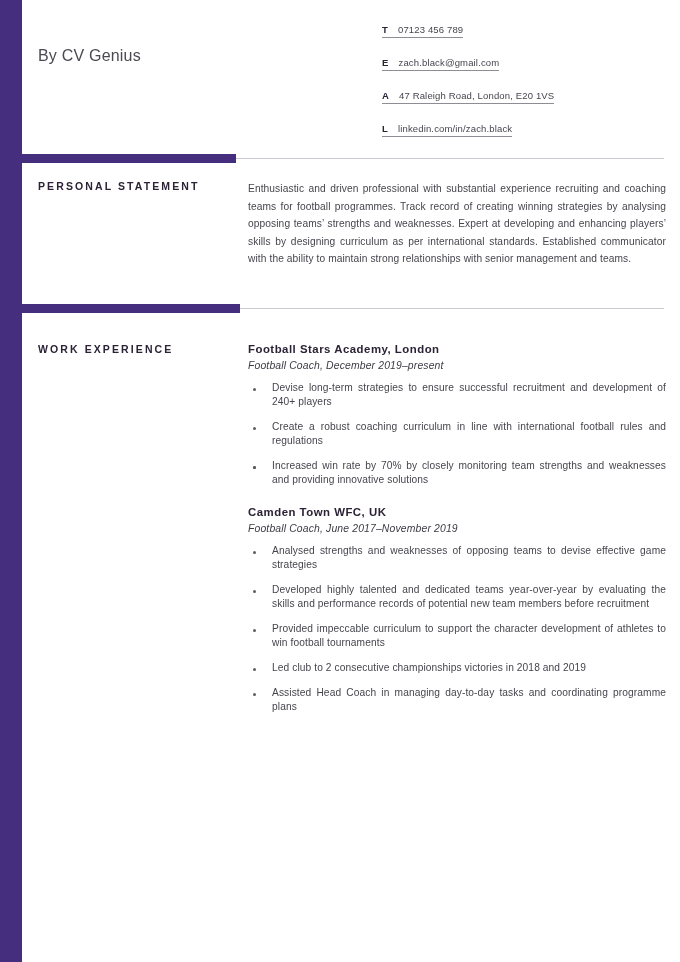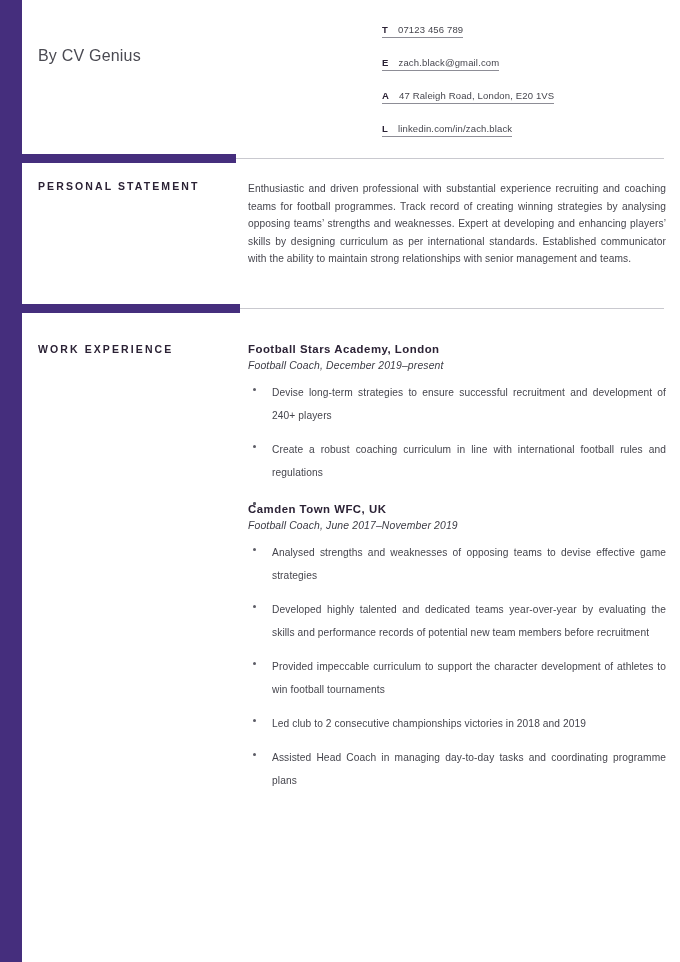--- a/index.html
+++ b/index.html
@@ -171,21 +171,21 @@
     list-style: none;
     margin: 0;
     padding: 0;
   }
 
   ul.bullets li {
     position: relative;
     padding-left: 24px;
     margin-bottom: 11px;
     font-size: 10.2px;
-    line-height: 23px;
+    line-height: 14px;
     color: #45454D;
     text-align: justify;
     letter-spacing: 0.1px;
   }
 
   ul.bullets li:last-child { margin-bottom: 0; }
 
   ul.bullets li .dot {
     position: absolute;
     left: 5px;
@@ -261,20 +261,21 @@
           </li>
           <li>
             <span class="dot"></span>
             <span>Create a robust coaching curriculum in line with international football rules and regulations</span>
           </li>
           <li>
             <span class="dot"></span>
           </li>
           <li>
             <span class="dot"></span>
+            <span>Increased win rate by 70% by closely monitoring team strengths and weaknesses and providing innovative solutions</span>
           </li>
         </ul>
       </div>
 
       <div class="job" style="margin-top:19px;">
         <div class="job-title">Camden Town WFC, UK</div>
         <div class="job-meta">Football Coach, June 2017–November 2019</div>
         <ul class="bullets">
           <li>
             <span class="dot"></span>

